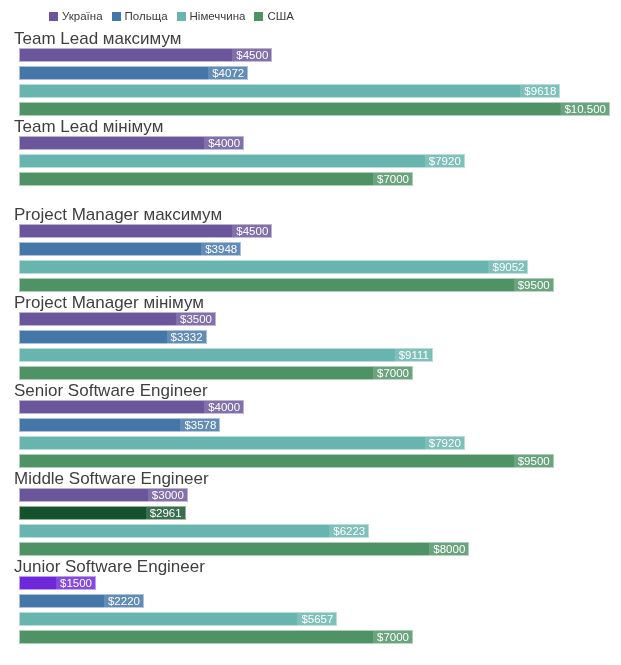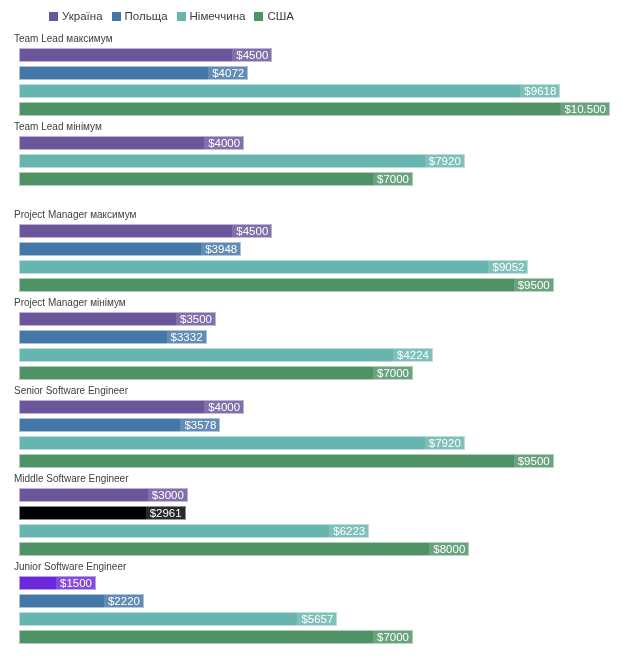--- a/index.html
+++ b/index.html
@@ -53,21 +53,21 @@
     height: 632px;
   }
   .group {
     position: relative;
     height: 88px;
   }
   .group-title {
     position: absolute;
     left: 14px;
     top: 0px;
-    font-size: 10px;
+    font-size: 17px;
     color: #3f3f3f;
     line-height: 14px;
     white-space: nowrap;
   }
   .bars {
     position: absolute;
     left: 19px;
     top: 16px;
     right: 0;
   }
@@ -198,21 +198,21 @@
             <span class="bar-value" style="background: rgba(255, 255, 255, 0.16);">$3500</span>
           </div>
         </div>
         <div class="bar-row">
           <div class="bar" title="Польща" style="width: 187.544px; background: rgb(68, 119, 168);">
             <span class="bar-value" style="background: rgba(255, 255, 255, 0.16);">$3332</span>
           </div>
         </div>
         <div class="bar-row">
           <div class="bar" title="Німеччина" style="width: 413.981px; background: rgb(104, 180, 174);">
-            <span class="bar-value" style="background: rgba(255, 255, 255, 0.16);">$4224</span>
+            <span class="bar-value" style="background: rgba(255, 255, 255, 0.16);">$9111</span>
           </div>
         </div>
         <div class="bar-row">
           <div class="bar" title="США" style="width: 394px; background: rgb(79, 146, 102);">
             <span class="bar-value" style="background: rgba(255, 255, 255, 0.16);">$7000</span>
           </div>
         </div>
       </div>
     </div>
     <div class="group">
@@ -242,21 +242,21 @@
     </div>
     <div class="group">
       <div class="group-title">Middle Software Engineer</div>
       <div class="bars">
         <div class="bar-row">
           <div class="bar" title="Україна" style="width: 168.857px; background: rgb(107, 85, 155);">
             <span class="bar-value" style="background: rgba(255, 255, 255, 0.16);">$3000</span>
           </div>
         </div>
         <div class="bar-row">
-          <div class="bar" title="Польща" style="width: 166.662px; background: #000000;">
+          <div class="bar" title="Польща" style="width: 166.662px; background: #14532d;">
             <span class="bar-value" style="background: rgba(255, 255, 255, 0.16);">$2961</span>
           </div>
         </div>
         <div class="bar-row">
           <div class="bar" title="Німеччина" style="width: 350.266px; background: rgb(104, 180, 174);">
             <span class="bar-value" style="background: rgba(255, 255, 255, 0.16);">$6223</span>
           </div>
         </div>
         <div class="bar-row">
           <div class="bar" title="США" style="width: 450.286px; background: rgb(79, 146, 102);">

